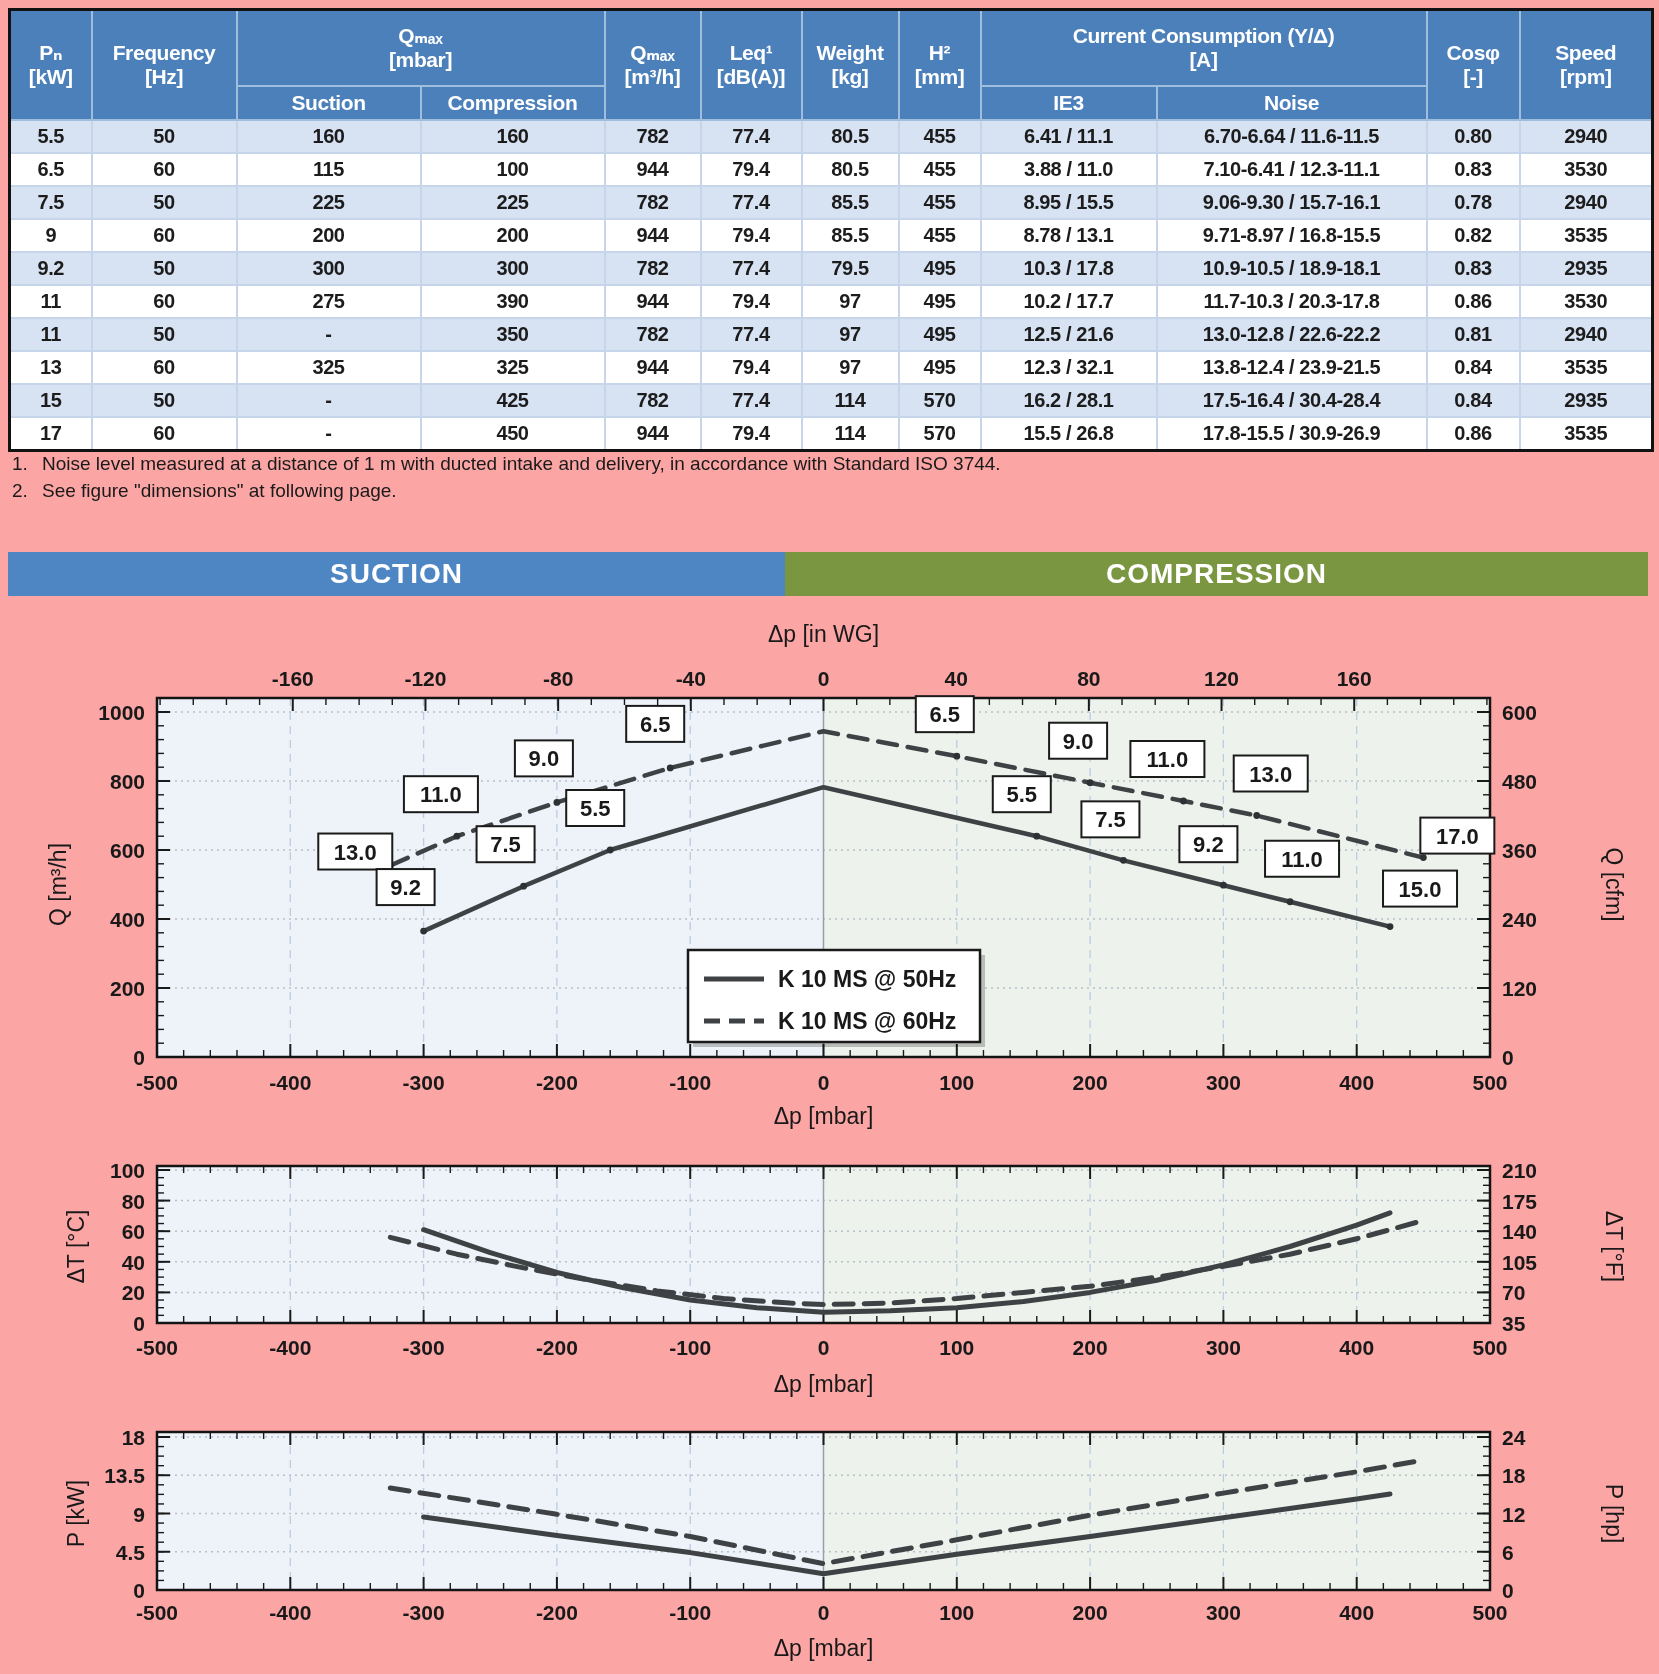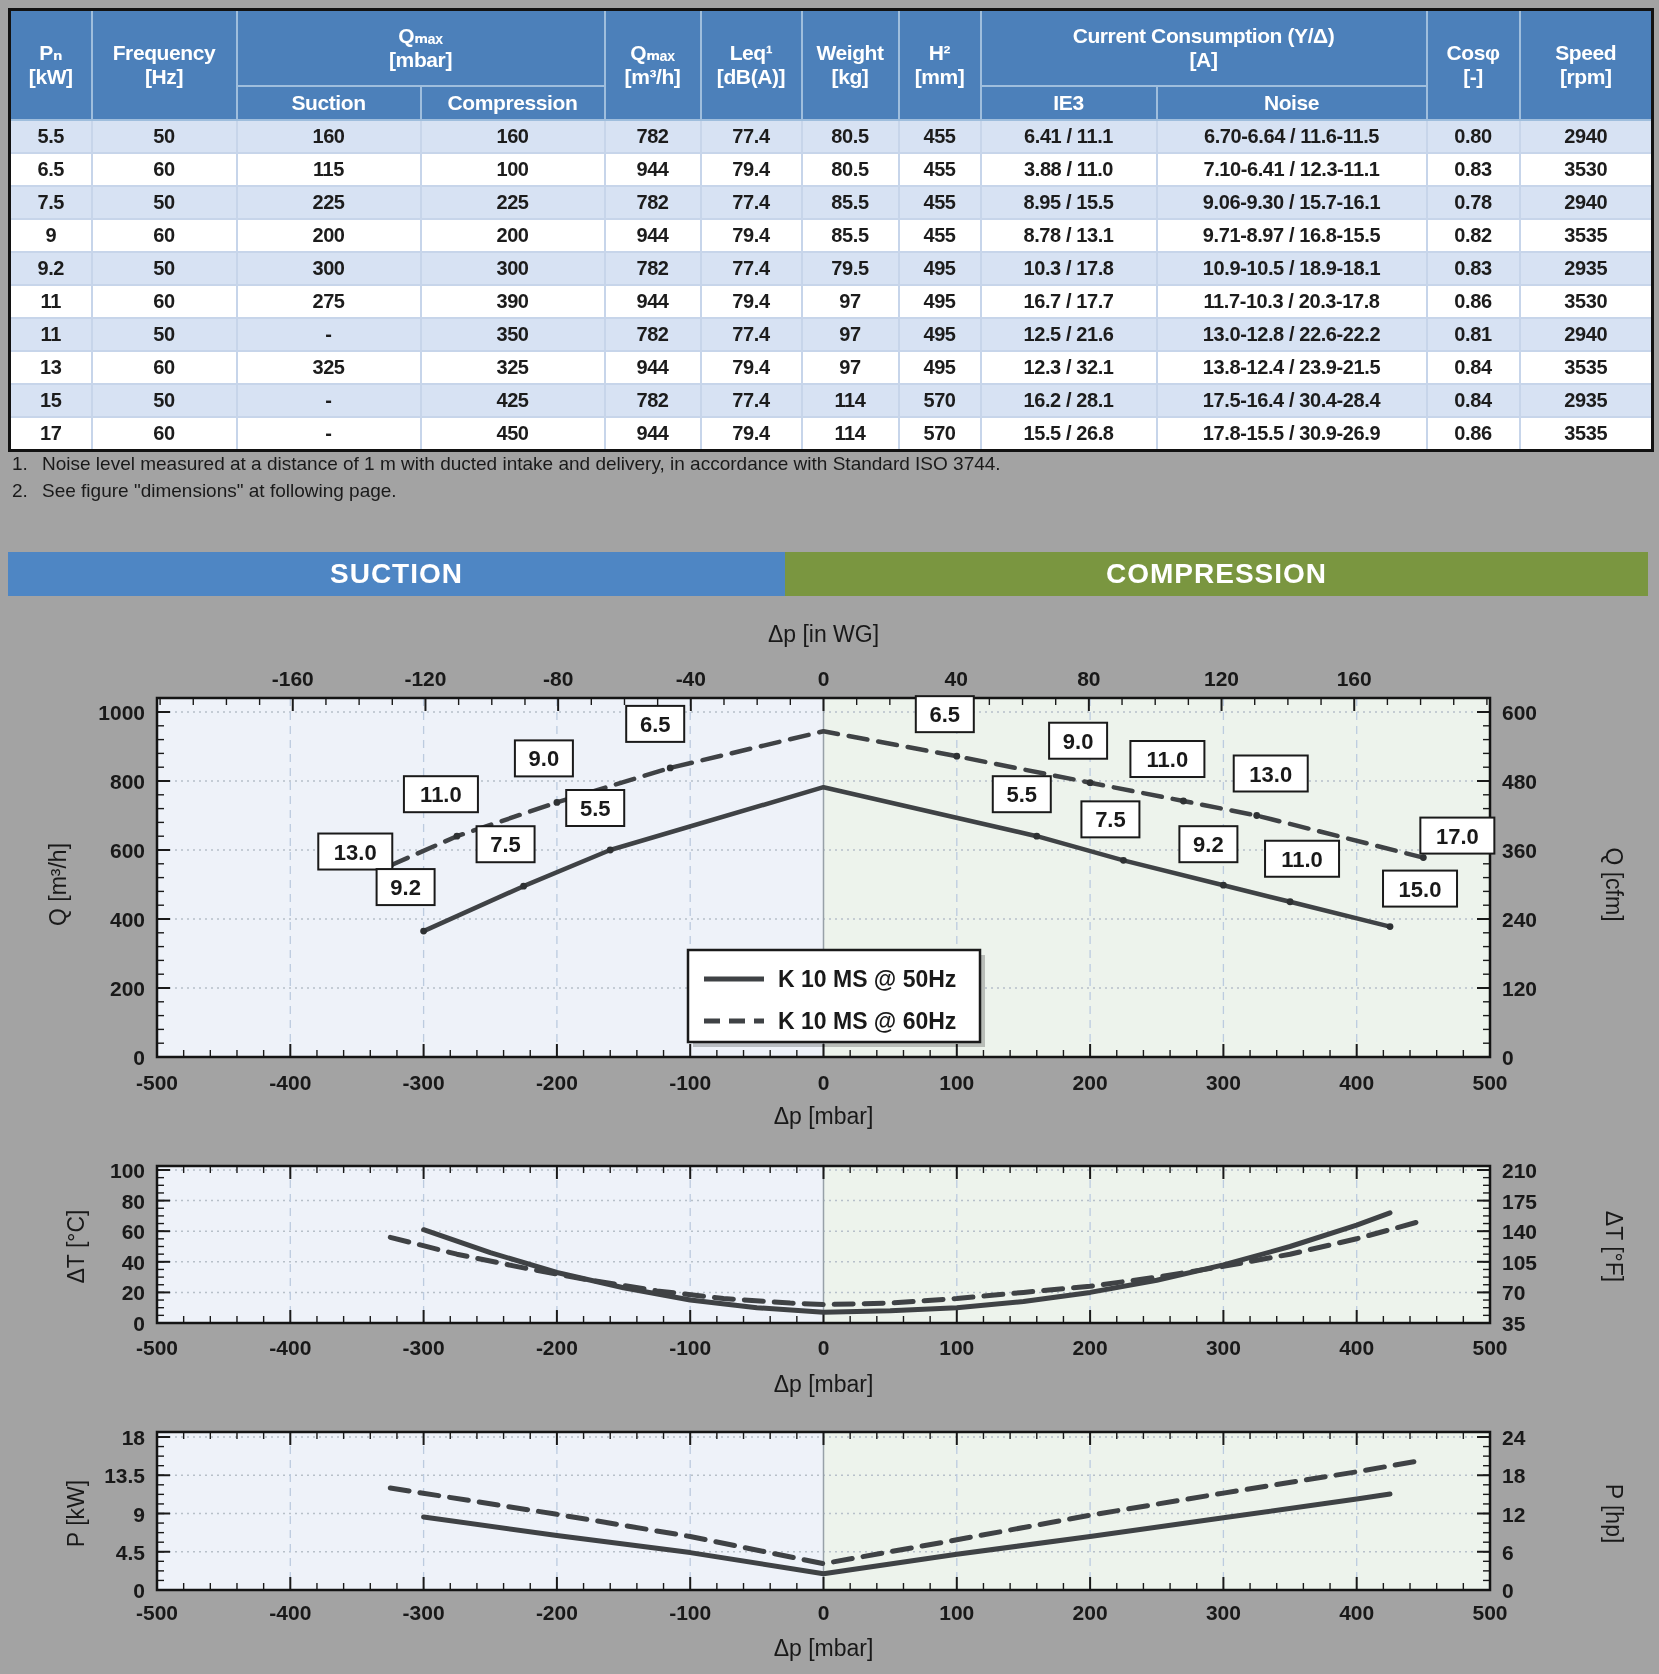--- a/index.html
+++ b/index.html
@@ -1,16 +1,16 @@
 <!DOCTYPE html>
 <html><head>
 <meta charset="utf-8">
 <style>
   html,body{margin:0;padding:0;background:#ffffff;}
-  .page{position:relative;width:1659px;height:1674px;background:#a3a3a3;
+  .page{position:relative;width:1659px;height:1674px;background:#fca5a5;
         font-family:"Liberation Sans","DejaVu Sans",sans-serif;color:#1a1a1a;overflow:hidden;}
   
   .spec-table{position:absolute;left:8px;top:8px;width:1643px;border-collapse:collapse;
               table-layout:fixed;border:3px solid #121212;}
   .spec-table th,.spec-table td{border:2px solid #c7d5ea;text-align:center;vertical-align:middle;
               letter-spacing:-0.4px;}
   .spec-table thead th{background:#4c80ba;color:#fff;border-color:#9fbedd;
               font-size:21px;font-weight:bold;padding:2px 1px;}
   .spec-table thead .hrow1{height:76px;}
   .spec-table thead .hrow2{height:34px;}
@@ -174,21 +174,21 @@
         </tr>
         <tr>
           <td>11</td>
           <td>60</td>
           <td>275</td>
           <td>390</td>
           <td>944</td>
           <td>79.4</td>
           <td>97</td>
           <td>495</td>
-          <td>16.7 / 17.7</td>
+          <td>10.2 / 17.7</td>
           <td>11.7-10.3 / 20.3-17.8</td>
           <td>0.86</td>
           <td>3530</td>
         </tr>
         <tr>
           <td>11</td>
           <td>50</td>
           <td>-</td>
           <td>350</td>
           <td>782</td>

